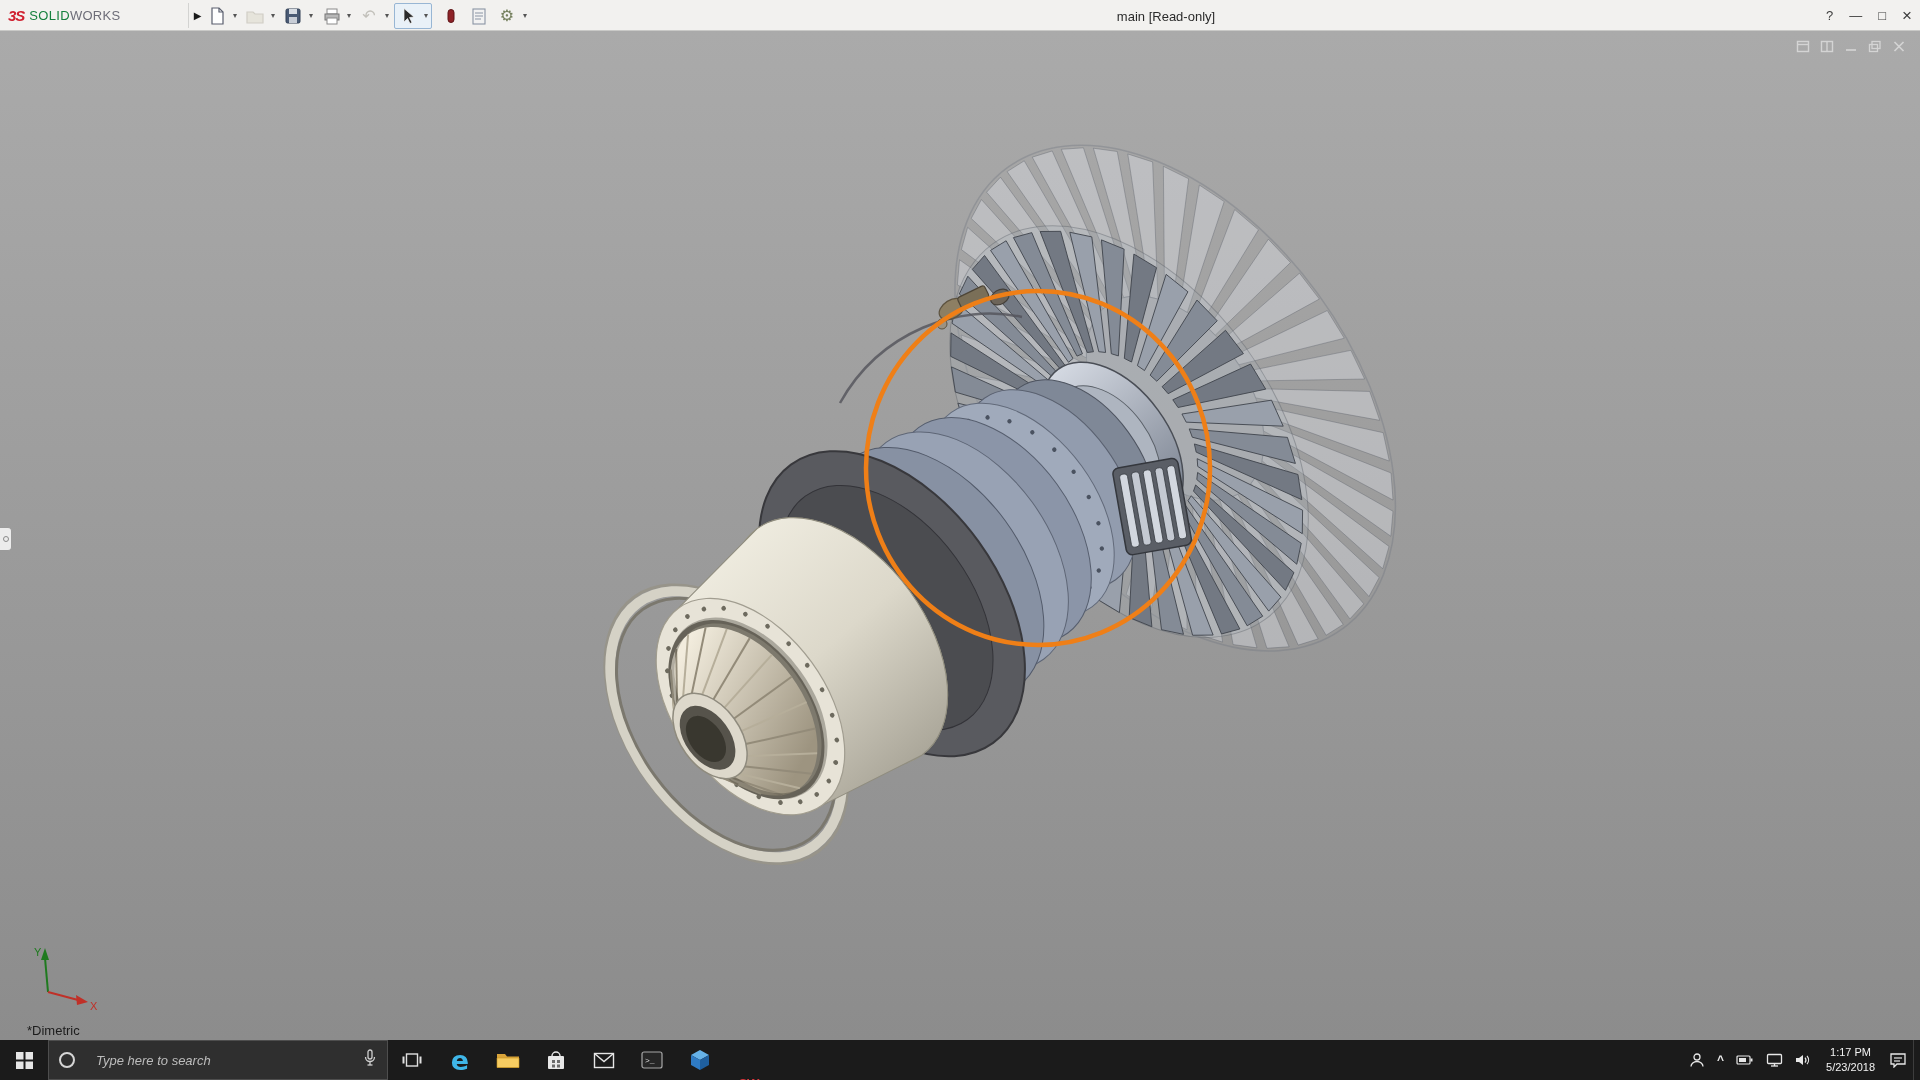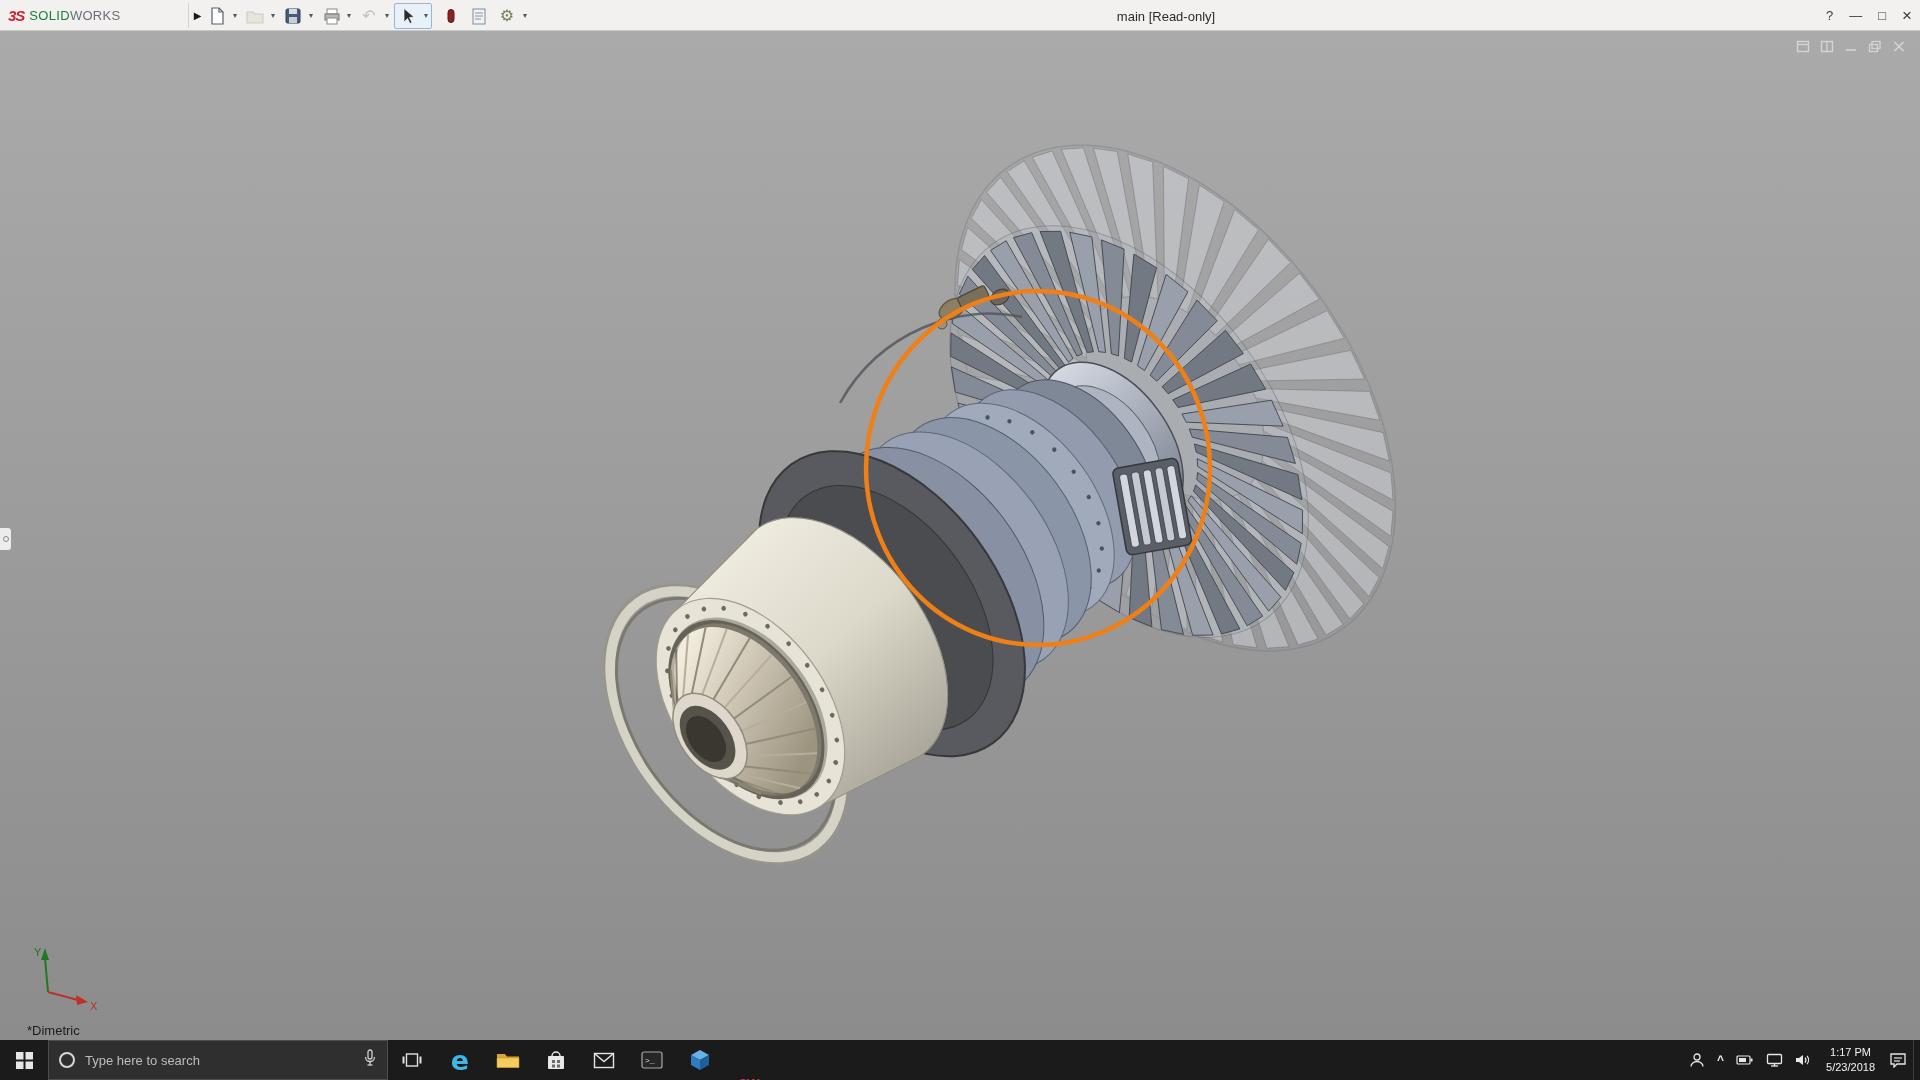--- a/index.html
+++ b/index.html
@@ -33,21 +33,21 @@
   .doc-controls { position:absolute; right:14px; top:8px; display:flex; gap:9px; align-items:center; opacity:0.85; }
   .doc-controls span { display:flex; align-items:center; justify-content:center; width:15px; height:14px; cursor:pointer; }
   .side-tab { position:absolute; left:0; top:496px; width:12px; height:24px; background:#ececec; border:1px solid #9a9a9a; border-left:none; border-radius:0 4px 4px 0; cursor:pointer; display:flex; align-items:center; justify-content:center; }
   .side-tab .dot { width:6px; height:6px; border:1px solid #8a8a8a; border-radius:50%; }
   .triad { position:absolute; left:14px; top:905px; }
   .view-label { position:absolute; left:27px; bottom:2px; font-size:13px; color:#1c1c1c; }
 
   
   #taskbar { position:absolute; left:0; bottom:0; width:1920px; height:40px; background:#1b1b1b; display:flex; align-items:stretch; }
   .start-btn { width:48px; display:flex; align-items:center; justify-content:center; background:none; border:none; cursor:pointer; }
-  .search-box { width:340px; background:#2f2f2f; border:1px solid #4e4e4e; display:flex; align-items:center; padding:0 10px; gap:10px; cursor:text; }
+  .search-box { width:340px; background:#2f2f2f; border:1px solid #4e4e4e; display:flex; align-items:center; padding:0 10px; gap:21px; cursor:text;font-style:italic; }
   .cortana-circle { width:16px; height:16px; border:2px solid #d6d6d6; border-radius:50%; flex:none; }
   .search-ph { font-size:13px; color:#bdbdbd; flex:1; white-space:nowrap; }
   .tb-app { width:48px; display:flex; flex-direction:column; align-items:center; justify-content:center; background:none; border:none; cursor:pointer; position:relative; }
   .tb-app.active { background:rgba(255,255,255,0.08);margin-top:48px; }
   .tb-app.active::after { content:""; position:absolute; left:6px; right:6px; bottom:0; height:2px; background:#6cb2e8; }
   .edge-e { font-size:27px; font-weight:bold; color:#3fb6e8; font-family:"DejaVu Sans", sans-serif; line-height:1; }
   .sw-label { font-size:13px; font-weight:bold; color:#d8373c; line-height:1; letter-spacing:-0.5px; font-style:italic; }
   .sw-year { font-size:7px; color:#e8c04a; line-height:1.4; }
   .tray { margin-left:auto; display:flex; align-items:stretch; }
   .tray-btn { display:flex; align-items:center; justify-content:center; background:none; border:none; cursor:pointer; padding:0 6px; }

